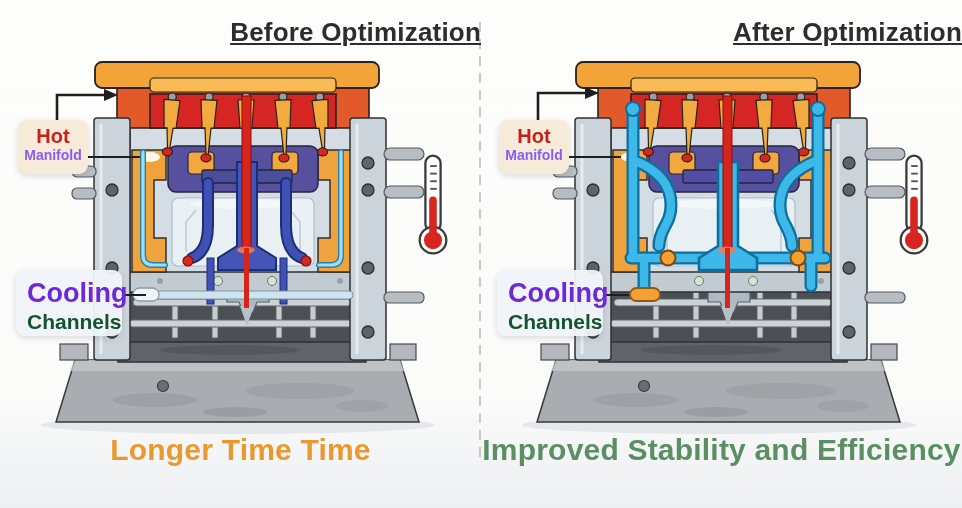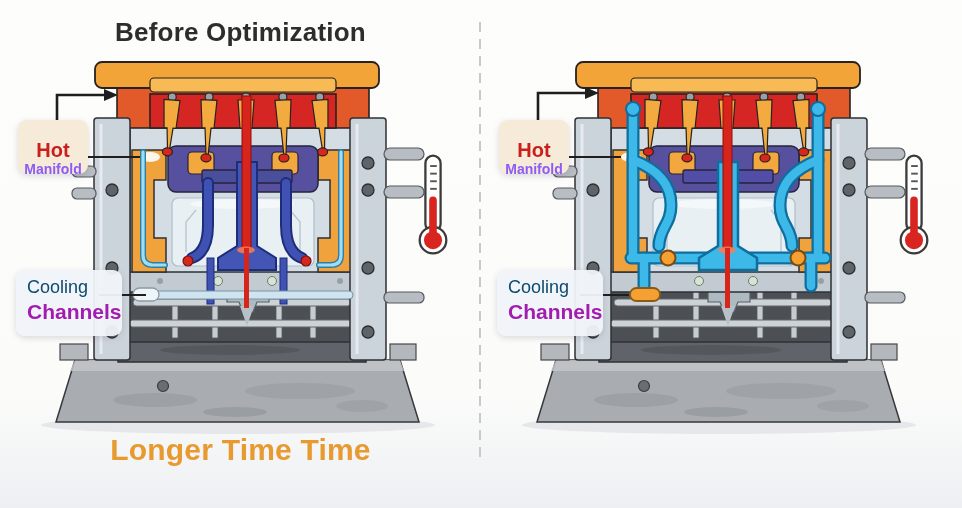--- a/index.html
+++ b/index.html
@@ -4,36 +4,36 @@
 <style>
   html,body{margin:0;padding:0;}
   body{font-family:"Liberation Sans", sans-serif;}
   .stage{position:relative;width:962px;height:508px;overflow:hidden;
          background:linear-gradient(180deg,#fdfdfc 0%,#fbfbfa 78%,#edeff2 100%);}
   .divider{position:absolute;left:479px;top:22px;width:2px;height:442px;
            background:repeating-linear-gradient(180deg,#c9c9c9 0 10px,transparent 10px 17px);}
   .panel{position:absolute;top:0;width:481px;height:508px;}
   .panel--before{left:0;}
   .panel--after{left:481px;}
-  .panel-title{position:absolute;top:17px;left:0;width:100%;text-align:center;
-               font-size:26px;font-weight:600;color:#2d2d2d;letter-spacing:.2px;}
+  .panel-title{position:absolute;top:17px;left:0;width:100%;text-align:right;
+               font-size:26px;font-weight:600;color:#2d2d2d;letter-spacing:.2px;text-decoration:underline;}
   .caption{position:absolute;top:433px;left:0;width:100%;text-align:center;
            font-size:30px;font-weight:600;letter-spacing:.2px;}
   .panel--before .caption{color:#e8992f;}
   .panel--after .caption{color:#5b8f63;}
   .scene{position:absolute;left:0;top:0;width:481px;height:508px;}
   .label{position:absolute;border-radius:9px;box-shadow:0 2px 6px rgba(60,60,80,.18);}
   .label--hot{left:18px;top:120px;width:70px;height:54px;background:#f6ead9;
-              text-align:center;padding-top:19px;box-sizing:border-box;}
+              text-align:center;padding-top:5px;box-sizing:border-box;}
   .hot-line1{font-size:20px;font-weight:bold;color:#c9201d;line-height:1.1;}
   .hot-line2{font-size:14px;font-weight:bold;color:#8b5cf6;line-height:1.2;}
   .label--cooling{left:16px;top:270px;width:106px;height:66px;background:rgba(240,244,249,.95);
                   padding:7px 0 0 11px;box-sizing:border-box;}
-  .cool-line1{font-size:18px;font-weight:400;color:#0c4a6e;line-height:1.2;}
-  .cool-line2{font-size:21px;font-weight:600;color:#a21caf;line-height:1.25;}
+  .cool-line1{font-size:27px;font-weight:700;color:#6d28d9;line-height:1.2;}
+  .cool-line2{font-size:21px;font-weight:600;color:#14532d;line-height:1.25;}
   
   .co{stroke:#0e6e9e;stroke-width:13;fill:none;stroke-linecap:round;stroke-linejoin:round;}
   .ci{stroke:#3cb9e9;stroke-width:8.5;fill:none;stroke-linecap:round;stroke-linejoin:round;}
   
   .bo{stroke:#2b7fa8;stroke-width:6;fill:none;stroke-linecap:round;}
   .bi{stroke:#9fdef2;stroke-width:3.2;fill:none;stroke-linecap:round;}
 </style>
 </head>
 <body>
 
@@ -206,20 +206,21 @@
     </div>
     <div class="label label--cooling">
       <div class="cool-line1">Cooling</div>
       <div class="cool-line2">Channels</div>
     </div>
 
     <div class="caption">Longer Time Time</div>
   </div>
 
   <div class="panel panel--after">
+    <div class="panel-title">After Optimization</div>
 
     <svg class="scene" viewBox="0 0 481 508">
       <use href="#machine-core"></use>
 
       <g>
         <path class="co" d="M152,112 V256"></path>
         <path class="co" d="M337,112 V256"></path>
         <path class="co" d="M152,160 C178,170 190,185 190,205 C190,225 178,228 178,246"></path>
         <path class="co" d="M337,160 C311,170 299,185 299,205 C299,225 311,228 311,246"></path>
         <path class="co" d="M150,258 H344"></path>
@@ -261,15 +262,16 @@
 
     <div class="label label--hot">
       <div class="hot-line1">Hot</div>
       <div class="hot-line2">Manifold</div>
     </div>
     <div class="label label--cooling">
       <div class="cool-line1">Cooling</div>
       <div class="cool-line2">Channels</div>
     </div>
 
+    <div class="caption">Improved Stability and Efficiency</div>
   </div>
 
 </div>
 
 </body></html>

